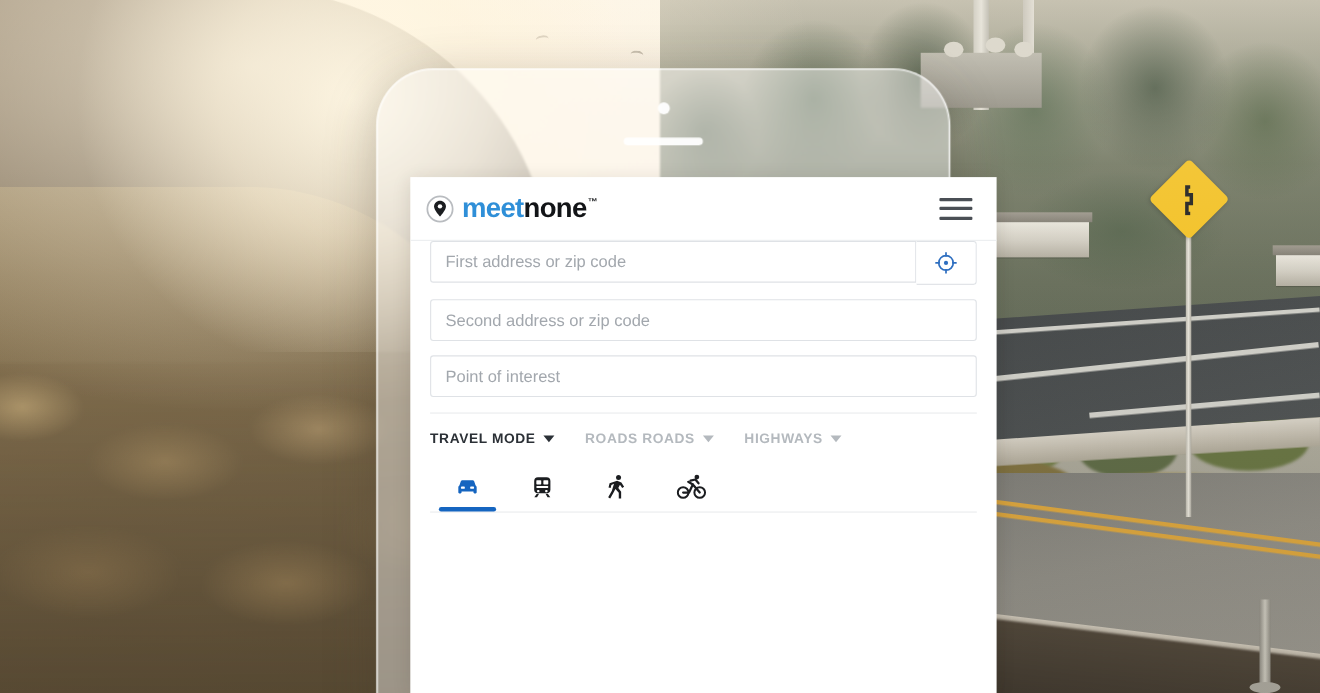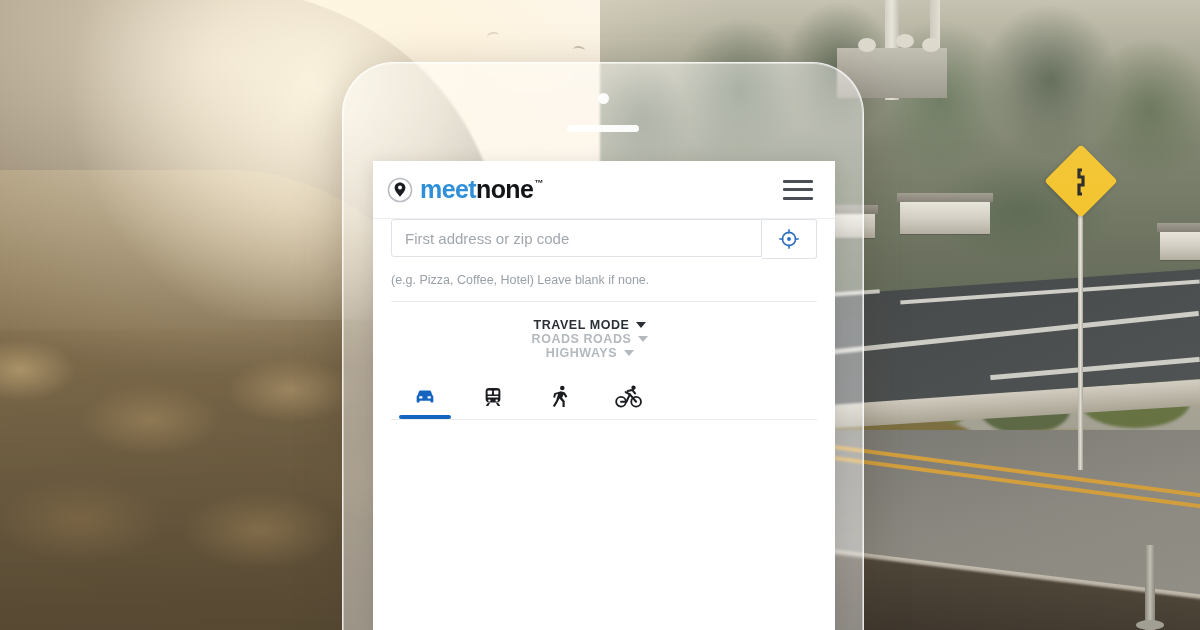--- a/index.html
+++ b/index.html
@@ -122,21 +122,21 @@
     background:rgba(255,255,255,.42);
     border:1px solid rgba(255,255,255,.80);
     box-shadow:0 10px 46px rgba(70,58,44,.28), inset 0 0 0 1px rgba(255,255,255,.45);
     backdrop-filter:blur(1px);}
   .phone-cam{position:absolute;left:50%;top:30px;width:11px;height:11px;margin-left:-5px;
     border-radius:50%;background:#ffffff;opacity:.95;}
   .phone-speaker{position:absolute;left:50%;top:62px;width:72px;height:7px;margin-left:-36px;
     border-radius:4px;background:#ffffff;opacity:.95;}
 
   
-  .card{position:absolute;left:373px;top:161px;width:462px;height:469px;
+  .card{position:absolute;left:373px;top:161px;width:533px;height:469px;
     background:#ffffff;overflow:hidden;
     box-shadow:0 2px 16px rgba(40,34,26,.12);}
 
   
   .appbar{height:58px;display:flex;align-items:center;justify-content:space-between;
     padding:0 22px 0 14px;border-bottom:1px solid #eceef0;box-sizing:border-box;}
   .brand{display:flex;align-items:center;gap:7px;}
   .logo-mark{width:26px;height:26px;flex:0 0 26px;}
   .wordmark{font-size:25px;font-weight:bold;letter-spacing:-.6px;line-height:1;
     display:flex;align-items:flex-start;}
@@ -157,21 +157,21 @@
     display:flex;align-items:center;padding:0 13px;box-sizing:border-box;background:#fff;}
   .field span{font-size:15px;color:#a2a7ad;text-align:right;}
   .geo-btn{width:54px;height:38px;border:1px solid #dfe2e6;border-left:none;
     border-radius:0 3px 3px 0;display:flex;align-items:center;justify-content:center;
     background:#fff;cursor:pointer;}
   .field-row.with-btn .field{border-radius:3px 0 0 3px;}
 
   .hint{font-size:12.5px;color:#9aa0a6;margin:14px 0 0;}
   .divider{height:1px;background:#e9ebed;margin:14px 0 0;}
 
-  .opts{display:flex;align-items:center;gap:0;padding:16px 0 15px;flex-direction:column;}
+  .opts{display:flex;align-items:flex-end;gap:0;padding:16px 0 15px;}
   .opt{display:flex;align-items:center;gap:7px;cursor:pointer;margin-right:28px;}
   .opt-label{font-size:12.5px;letter-spacing:.55px;font-weight:bold;color:#b4b9be;}
   .opt.active .opt-label{color:#2b3036;}
   .caret{width:0;height:0;border-left:5px solid transparent;border-right:5px solid transparent;
     border-top:6px solid #b4b9be;}
   .opt.active .caret{border-top-color:#2b3036;}
 
   .modes{display:flex;align-items:flex-end;gap:0;border-bottom:1px solid #e9ebed;}
   .mode{width:68px;height:44px;display:flex;flex-direction:column;align-items:center;
     justify-content:flex-end;cursor:pointer;position:relative;}
@@ -319,23 +319,32 @@
             <circle cx="12" cy="12" r="7.2" fill="none" stroke="#2f6fc0" stroke-width="1.7"></circle>
             <circle cx="12" cy="12" r="2.1" fill="#2f6fc0"></circle>
             <line x1="12" y1="1.4" x2="12" y2="6.0" stroke="#2f6fc0" stroke-width="1.7"></line>
             <line x1="12" y1="18.0" x2="12" y2="22.6" stroke="#2f6fc0" stroke-width="1.7"></line>
             <line x1="1.4" y1="12" x2="6.0" y2="12" stroke="#2f6fc0" stroke-width="1.7"></line>
             <line x1="18.0" y1="12" x2="22.6" y2="12" stroke="#2f6fc0" stroke-width="1.7"></line>
           </svg>
         </div>
       </div>
 
-
-
-      <div class="hint">(e.g. Pizza, Coffee, Hotel) Leave blank if none.</div>
+      <div class="field-row">
+        <div class="field">
+          <span>Second address or zip code</span>
+        </div>
+      </div>
+
+      <div class="field-row">
+        <div class="field">
+          <span>Point of interest</span>
+        </div>
+      </div>
+
       <div class="divider"></div>
 
       <div class="opts">
         <div class="opt active">
           <span class="opt-label">TRAVEL MODE</span>
           <span class="caret"></span>
         </div>
         <div class="opt">
           <span class="opt-label">ROADS ROADS</span>
           <span class="caret"></span>

